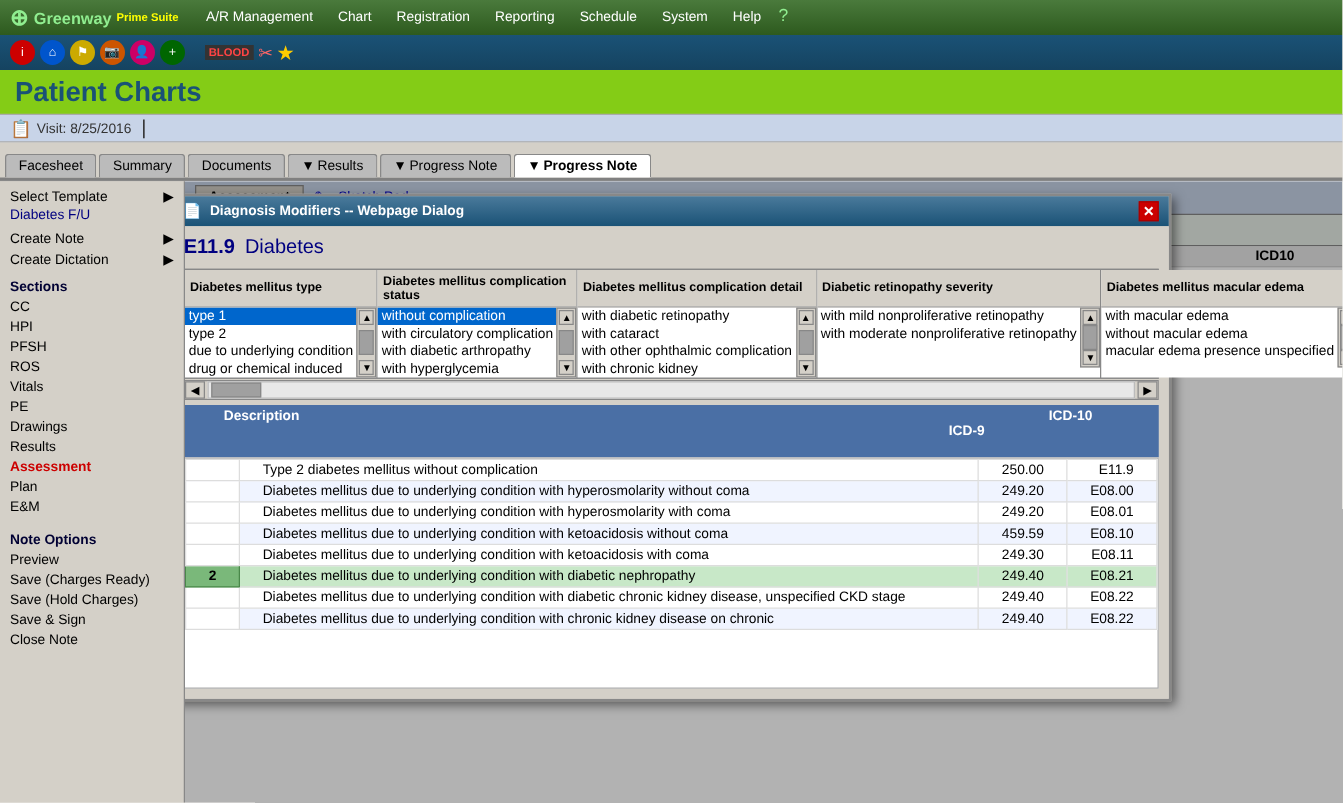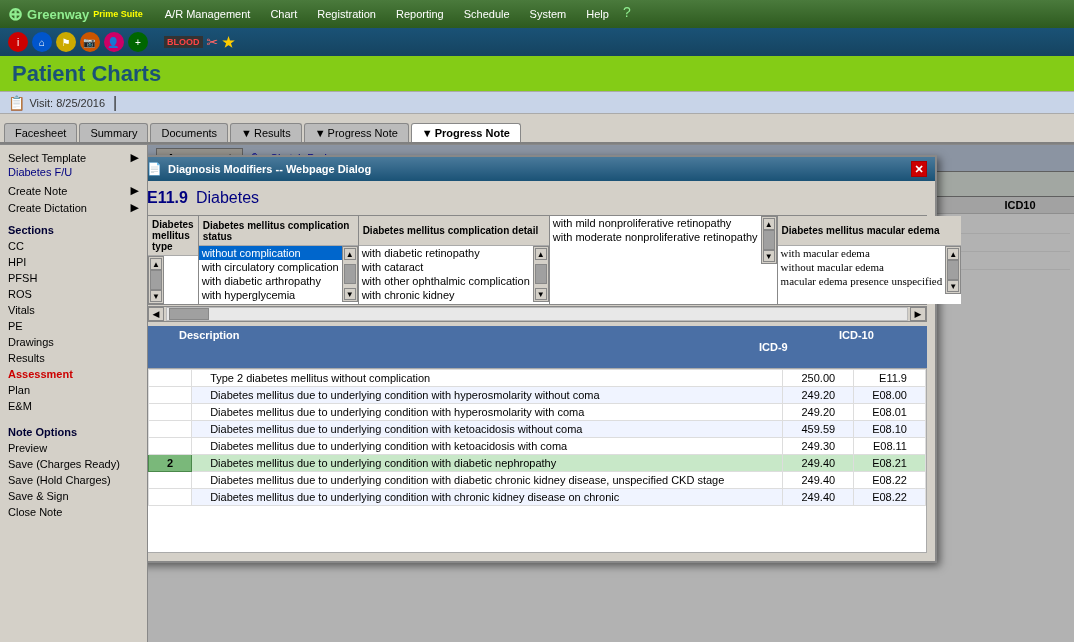--- a/index.html
+++ b/index.html
@@ -252,20 +252,26 @@
           <div class="dialog-heading">
             <span class="dialog-dx-code">E11.9</span>
             <span class="dialog-dx-name">Diabetes</span>
           </div>
 
           <div style="display:flex; border:1px solid #888; background:#888; gap:1px;">
 
             <div style="flex:1; background:white;">
               <div style="background:#d4d0c8; padding:3px 4px; font-size:10px; font-weight:bold; min-height:30px; border-bottom:1px solid #aaa; display:flex; align-items:center;">Diabetes mellitus type</div>
               <div style="display:flex;">
+                <div style="flex:1; overflow:hidden;">
+                  <div class="list-box-item selected">type 1</div>
+                  <div class="list-box-item">type 2</div>
+                  <div class="list-box-item">due to underlying condition</div>
+                  <div class="list-box-item">drug or chemical induced</div>
+                </div>
                 <div class="scroll-v">
                   <div class="scroll-btn">▲</div>
                   <div class="scroll-thumb"></div>
                   <div class="scroll-btn">▼</div>
                 </div>
               </div>
             </div>
 
             <div style="flex:1; background:white;">
               <div style="background:#d4d0c8; padding:3px 4px; font-size:10px; font-weight:bold; min-height:30px; border-bottom:1px solid #aaa; display:flex; align-items:center;">Diabetes mellitus complication status</div>
@@ -295,37 +301,38 @@
                 </div>
                 <div class="scroll-v">
                   <div class="scroll-btn">▲</div>
                   <div class="scroll-thumb"></div>
                   <div class="scroll-btn">▼</div>
                 </div>
               </div>
             </div>
 
             <div style="flex:1; background:white;">
+              <div style="background:#d4d0c8; padding:3px 4px; font-size:10px; font-weight:bold; min-height:30px; border-bottom:1px solid #aaa; display:flex; align-items:center;">Diabetic retinopathy severity</div>
               <div style="display:flex;">
                 <div style="flex:1; overflow:hidden;">
                   <div class="list-box-item">with mild nonproliferative retinopathy</div>
                   <div class="list-box-item">with moderate nonproliferative retinopathy</div>
                 </div>
                 <div class="scroll-v">
                   <div class="scroll-btn">▲</div>
                   <div class="scroll-thumb"></div>
                   <div class="scroll-btn">▼</div>
                 </div>
               </div>
             </div>
 
             <div style="flex:1; background:white;">
               <div style="background:#d4d0c8; padding:3px 4px; font-size:10px; font-weight:bold; min-height:30px; border-bottom:1px solid #aaa; display:flex; align-items:center;">Diabetes mellitus macular edema</div>
               <div style="display:flex;">
-                <div style="flex:1; overflow:hidden;font-family:Liberation Serif, serif;">
+                <div style="flex:1; overflow:hidden;">
                   <div class="list-box-item">with macular edema</div>
                   <div class="list-box-item">without macular edema</div>
                   <div class="list-box-item">macular edema presence unspecified</div>
                 </div>
                 <div class="scroll-v">
                   <div class="scroll-btn">▲</div>
                   <div class="scroll-thumb"></div>
                   <div class="scroll-btn">▼</div>
                 </div>
               </div>

